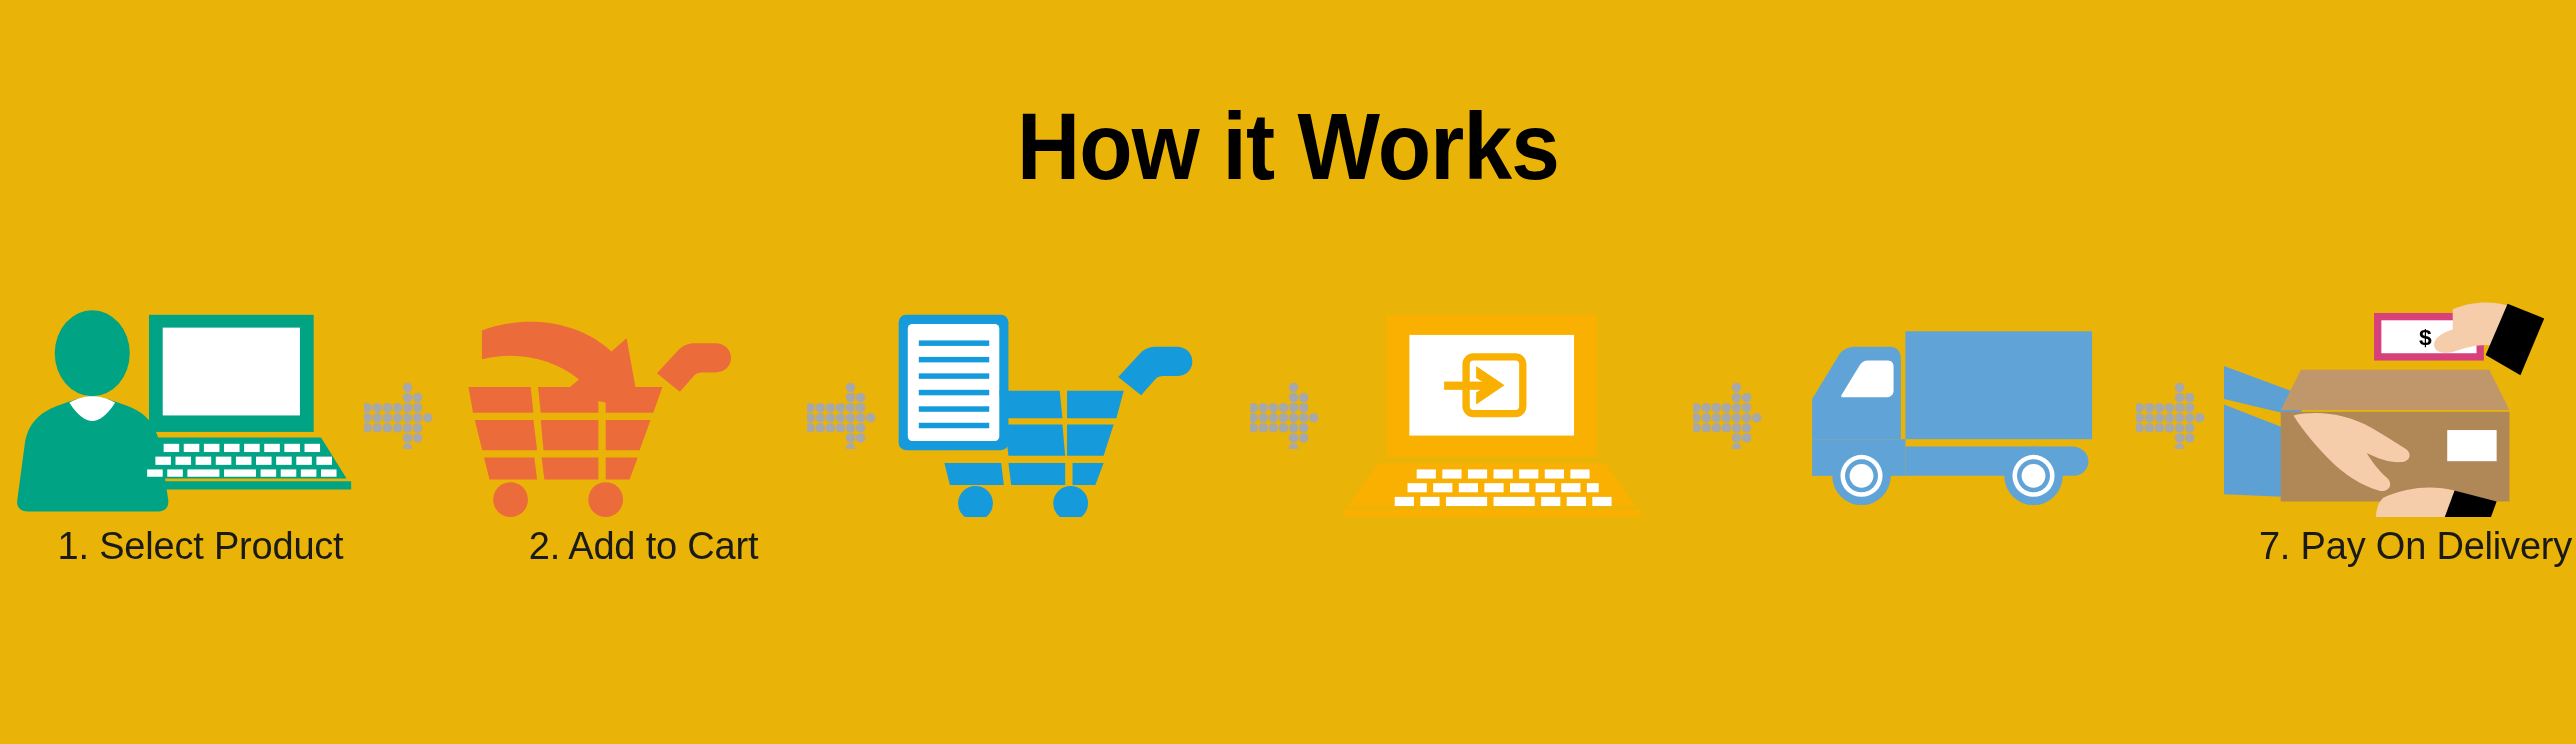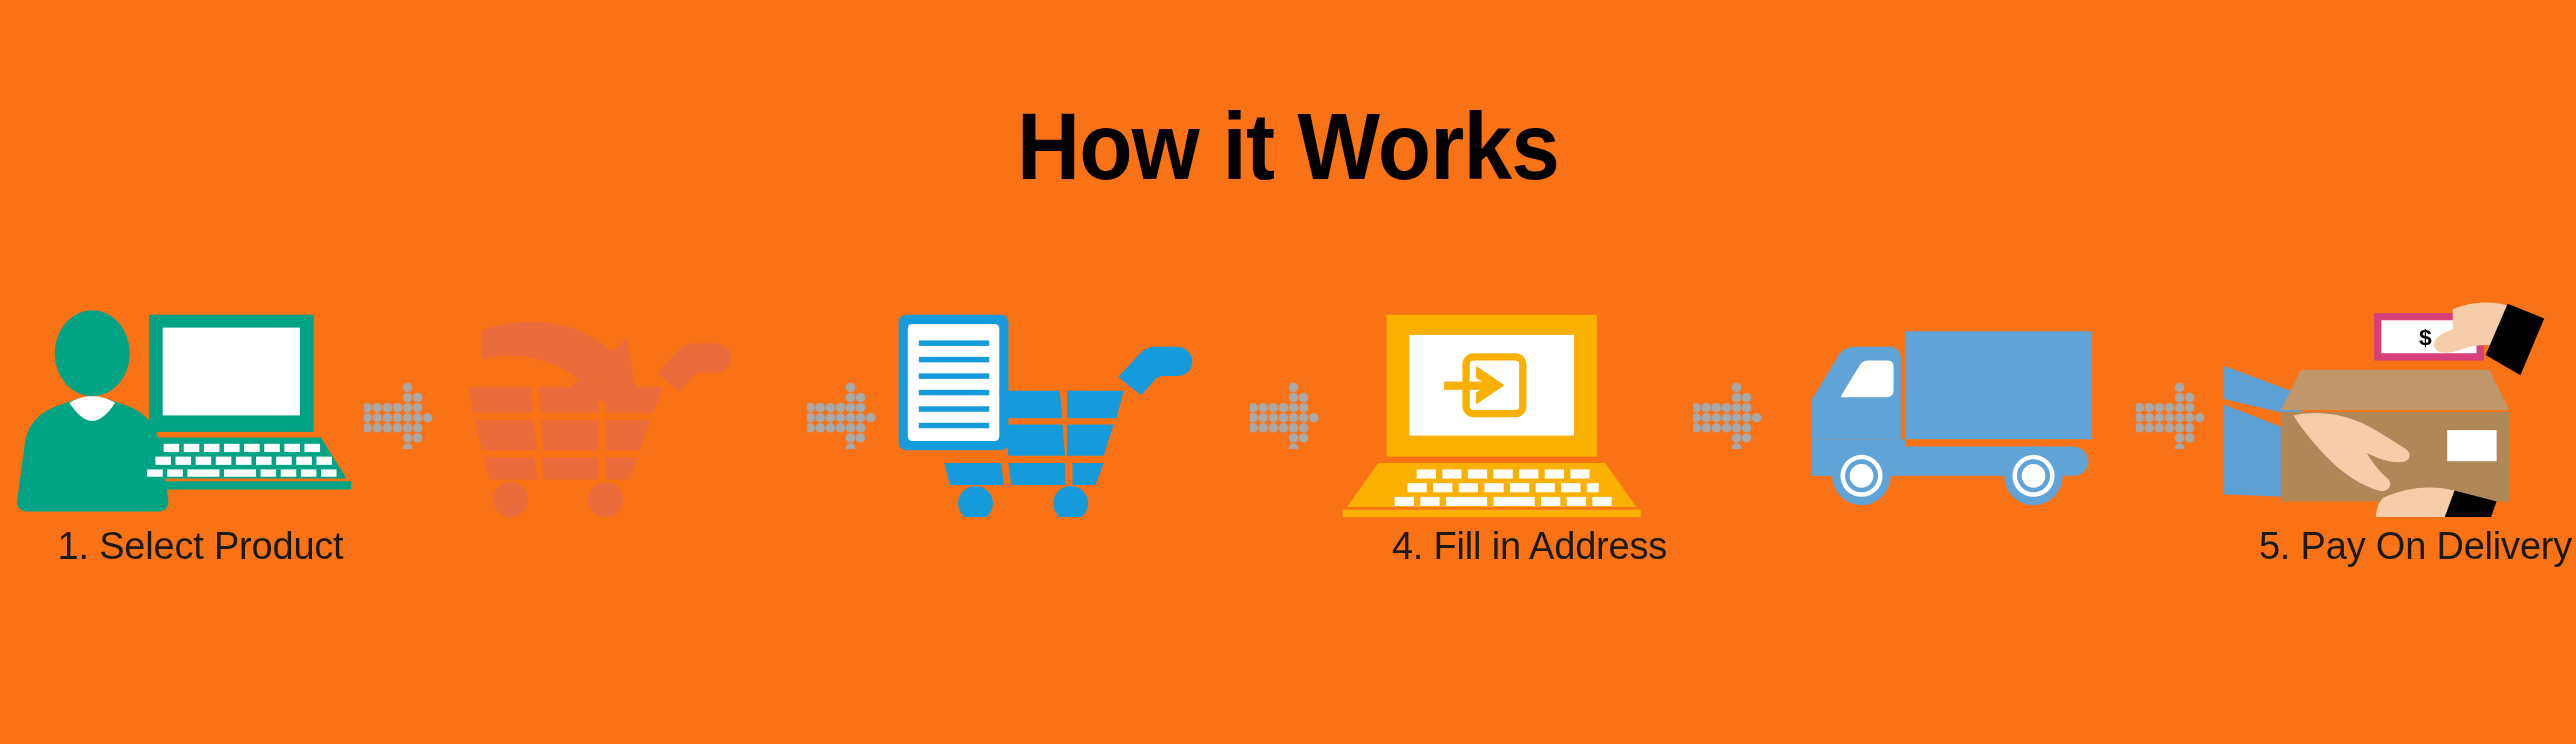--- a/index.html
+++ b/index.html
@@ -13,21 +13,21 @@
     height: 745px;
     font-family: "Liberation Sans", sans-serif;
     overflow: hidden;
     position: relative;
   }
 
   #page {
     position: relative;
     width: 2576px;
     height: 745px;
-    background: #f97316;
+    background: #eab308;
   }
 
   
   .title {
     position: absolute;
     top: 99px;
     left: 0;
     width: 2576px;
     text-align: center;
     font-family: "Liberation Sans Narrow", "Liberation Sans", sans-serif;
@@ -239,20 +239,21 @@
 
             <path d="M47 170 h55 l3 24 H53 z"></path>
             <path d="M110 170 h62 v24 h-59 z"></path>
             <path d="M180 170 h35 l-9 24 h-26 z"></path>
 
             <circle cx="76" cy="216" r="19"></circle>
             <circle cx="180" cy="216" r="19"></circle>
           </g>
         </svg>
       </div>
+      <div class="step-label">2. Add to Cart</div>
     </div>
 
     <div class="sep">
       <svg viewBox="0 0 84 74" xmlns="http://www.w3.org/2000/svg">
         <g fill="#a8a8a8">
             <circle cx="47.5" cy="7" r="5.2"></circle>
             <circle cx="47.5" cy="18" r="5.2"></circle>
             <circle cx="58.5" cy="18" r="5.2"></circle>
             <circle cx="3.5" cy="29" r="5.2"></circle>
             <circle cx="14.5" cy="29" r="5.2"></circle>
@@ -396,21 +397,20 @@
               <rect x="102" y="213" width="21" height="10"></rect>
               <rect x="130" y="213" width="45" height="10"></rect>
               <rect x="182" y="213" width="45" height="10"></rect>
               <rect x="234" y="213" width="21" height="10"></rect>
               <rect x="262" y="213" width="21" height="10"></rect>
               <rect x="290" y="213" width="21" height="10"></rect>
             </g>
           </g>
         </svg>
       </div>
-      <div class="step-label">4. Fill in Address</div>
     </div>
 
     <div class="sep">
       <svg viewBox="0 0 84 74" xmlns="http://www.w3.org/2000/svg">
         <g fill="#a8a8a8">
             <circle cx="47.5" cy="7" r="5.2"></circle>
             <circle cx="47.5" cy="18" r="5.2"></circle>
             <circle cx="58.5" cy="18" r="5.2"></circle>
             <circle cx="3.5" cy="29" r="5.2"></circle>
             <circle cx="14.5" cy="29" r="5.2"></circle>
@@ -565,18 +565,18 @@
                      l-12 34
                      l-36 -8
                      c-20 -4 -44 0 -58 4
                      c-10 3 -16 -2 -14 -12
                      c1 -8 2 -14 8 -20 z" fill="#F6CDAA"></path>
             <path d="M264 206 l46 12 l-16 44 l-44 -18 z" fill="#000000"></path>
           </g>
 
         </svg>
       </div>
-      <div class="step-label">5. Pay On Delivery</div>
+      <div class="step-label">7. Pay On Delivery</div>
     </div>
 
   </div>
 </div>
 
 
 </body></html>

